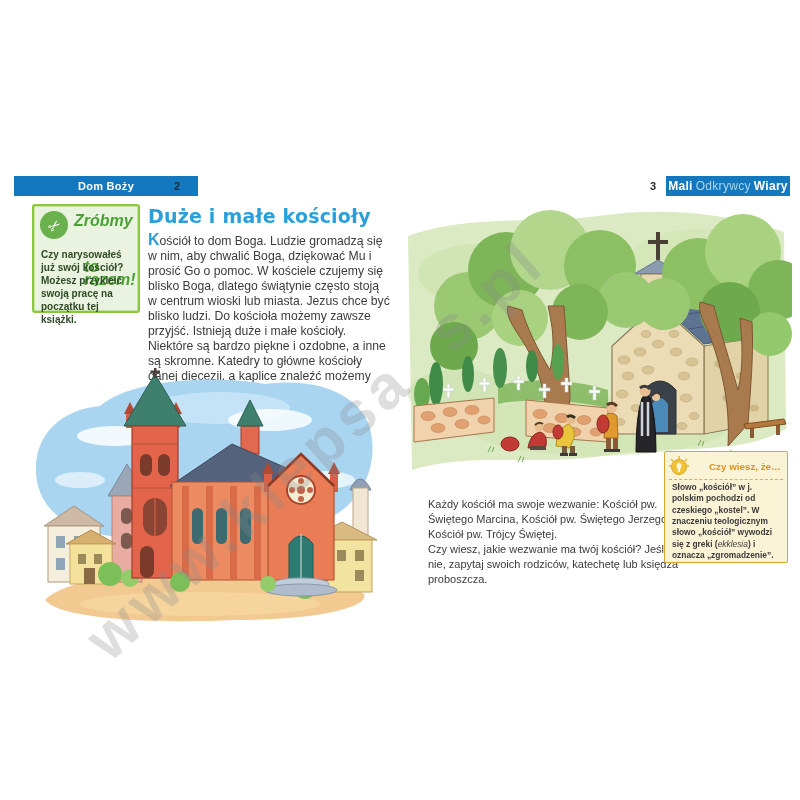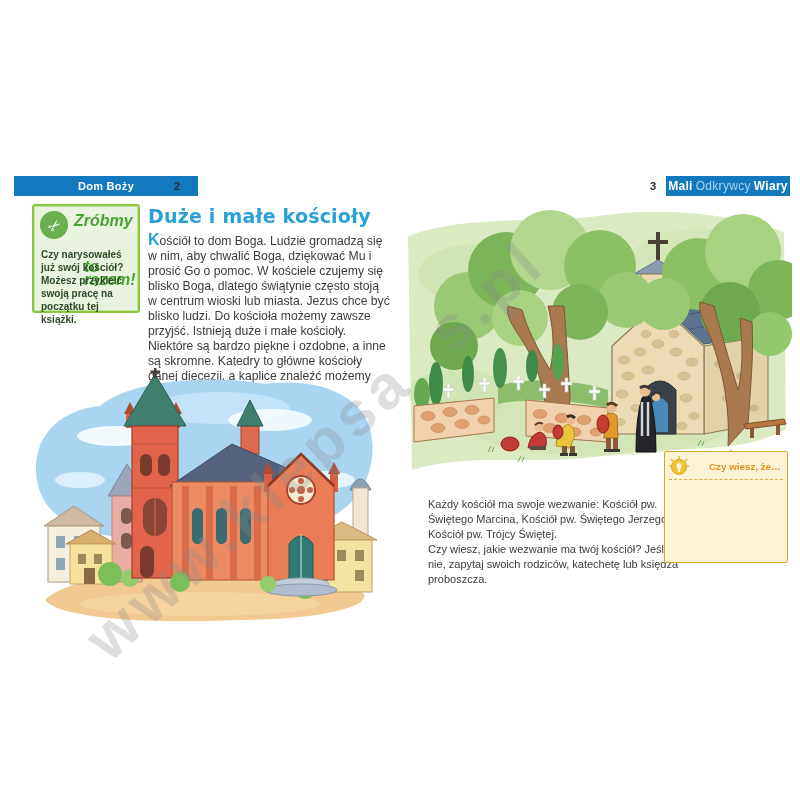--- a/index.html
+++ b/index.html
@@ -376,20 +376,21 @@
             <line x1="18" y1="3" x2="15.5" y2="5.5"></line>
               <line x1="0" y1="10" x2="3" y2="10"></line>
               <line x1="17" y1="10" x2="20" y2="10"></line>
           </g>
           <circle cx="10" cy="11" r="7.5" fill="#f2c235" stroke="#d9a62c"></circle>
           <path d="M10,6.5 Q13.5,8 12,11.5 L11,14 L9,14 L8,11.5 Q6.5,8 10,6.5 Z" fill="#fdf7e2"></path>
           <rect x="9" y="14" width="2" height="2" fill="#fdf7e2"></rect>
         </svg>
         <span id="know-title">Czy wiesz, że…</span>
       </div>
+      <div id="know-body"><span>Słowo „kościół” w j. polskim pochodzi od czeskiego „kostel”. W znaczeniu teologicznym słowo „kościół” wywodzi się z greki (</span><span class="it">ekklesia</span><span>) i oznacza „zgromadzenie”.</span></div>
     </div>
   </div>
 
   <div id="watermark">
     <span>www.klepsa</span><span class="gap">s.pl</span>
   </div>
 
 </div>
 
 </body></html>

